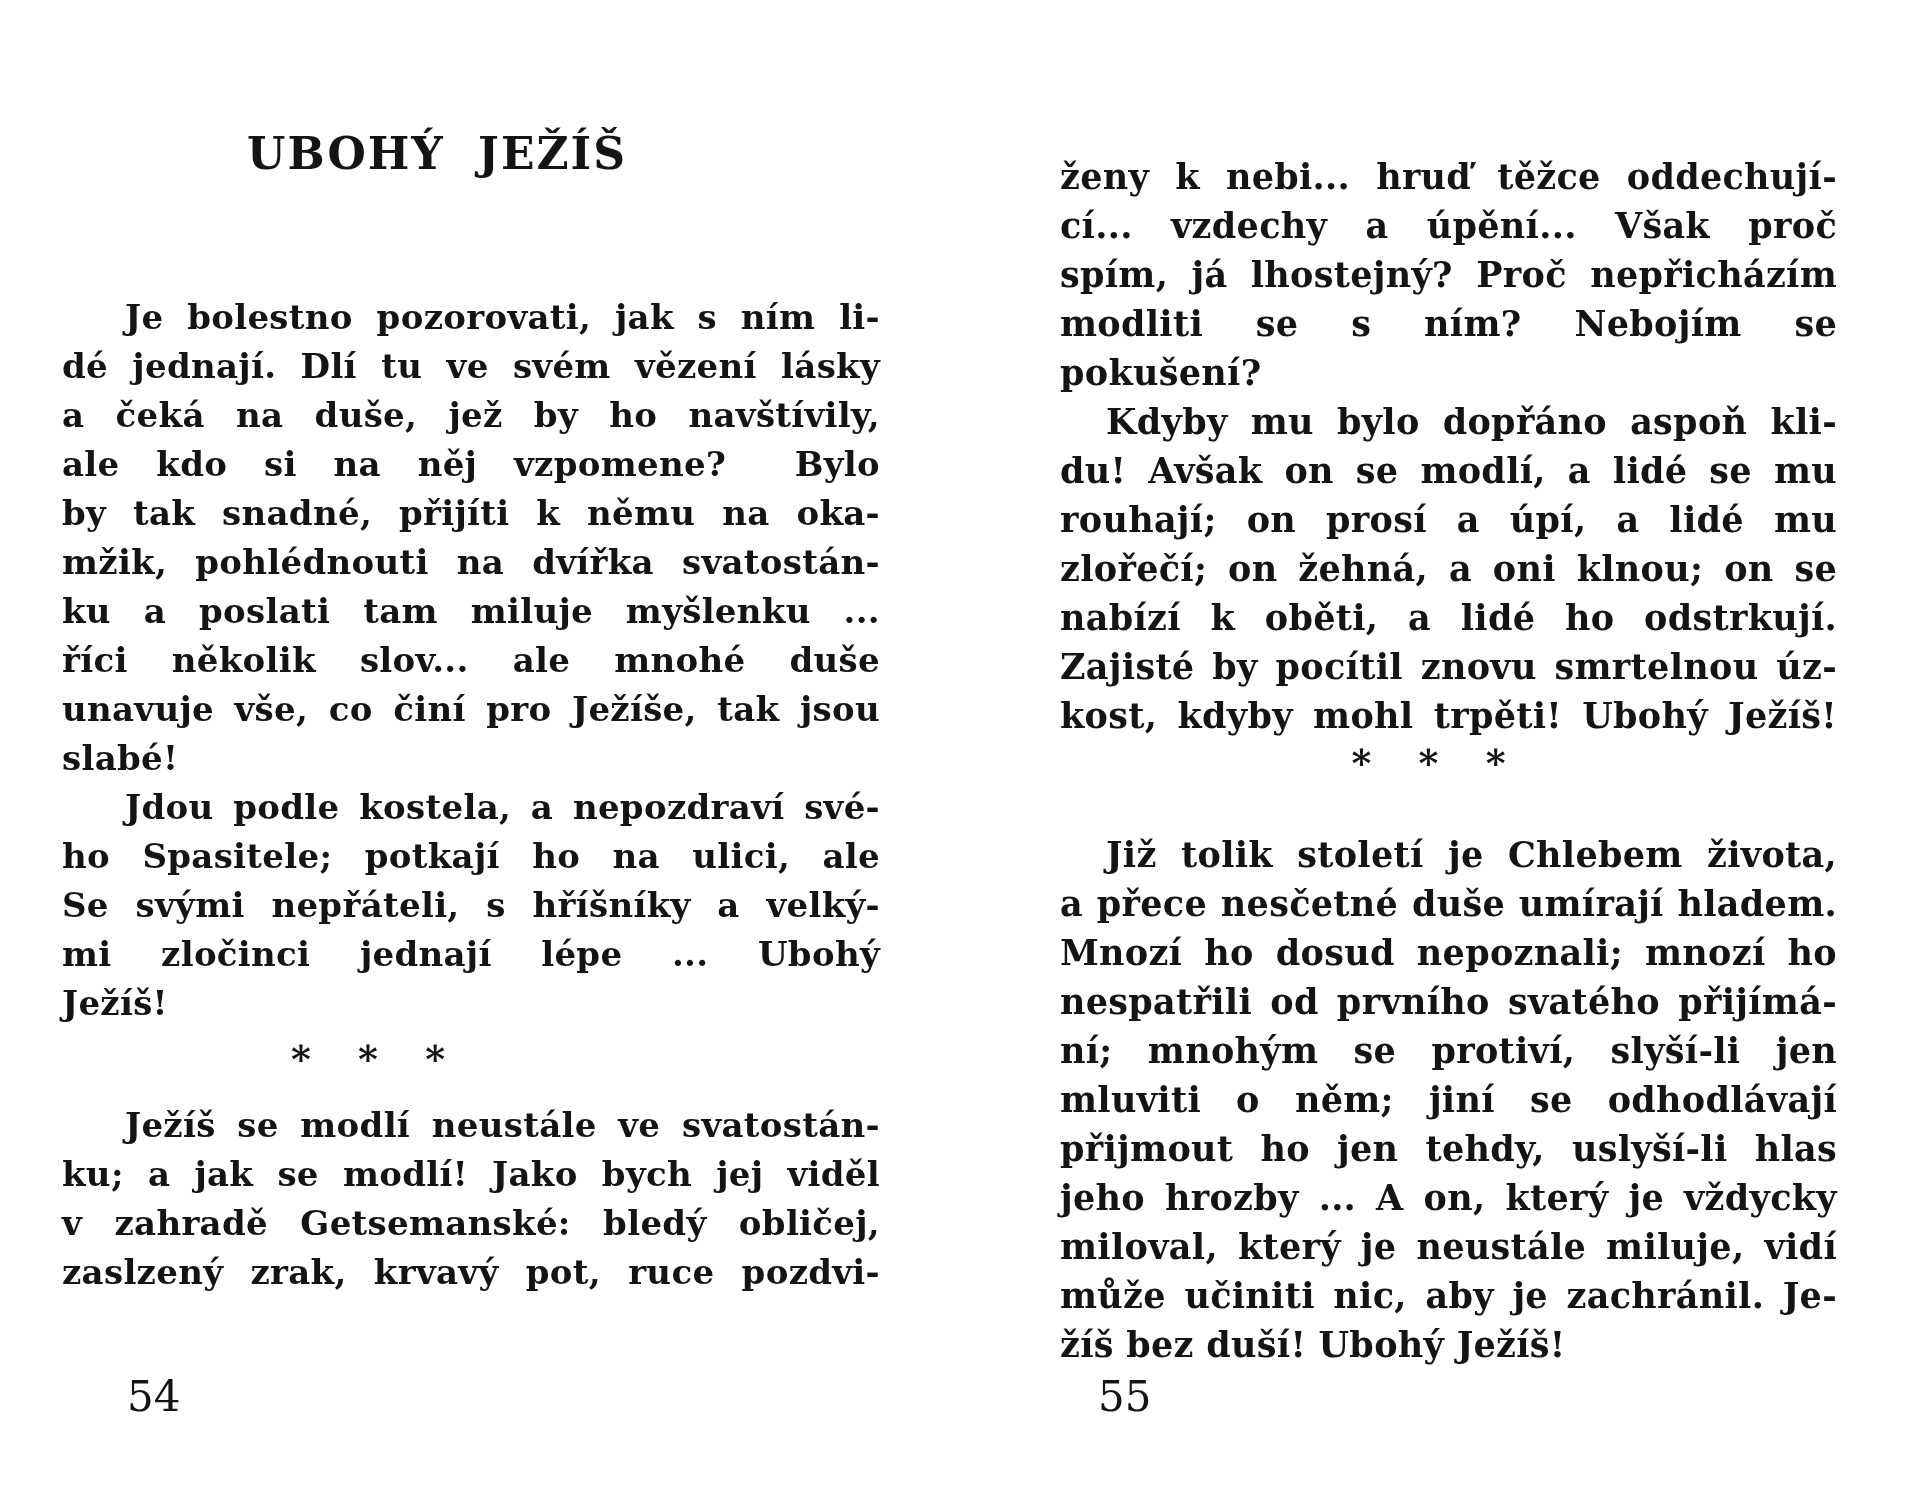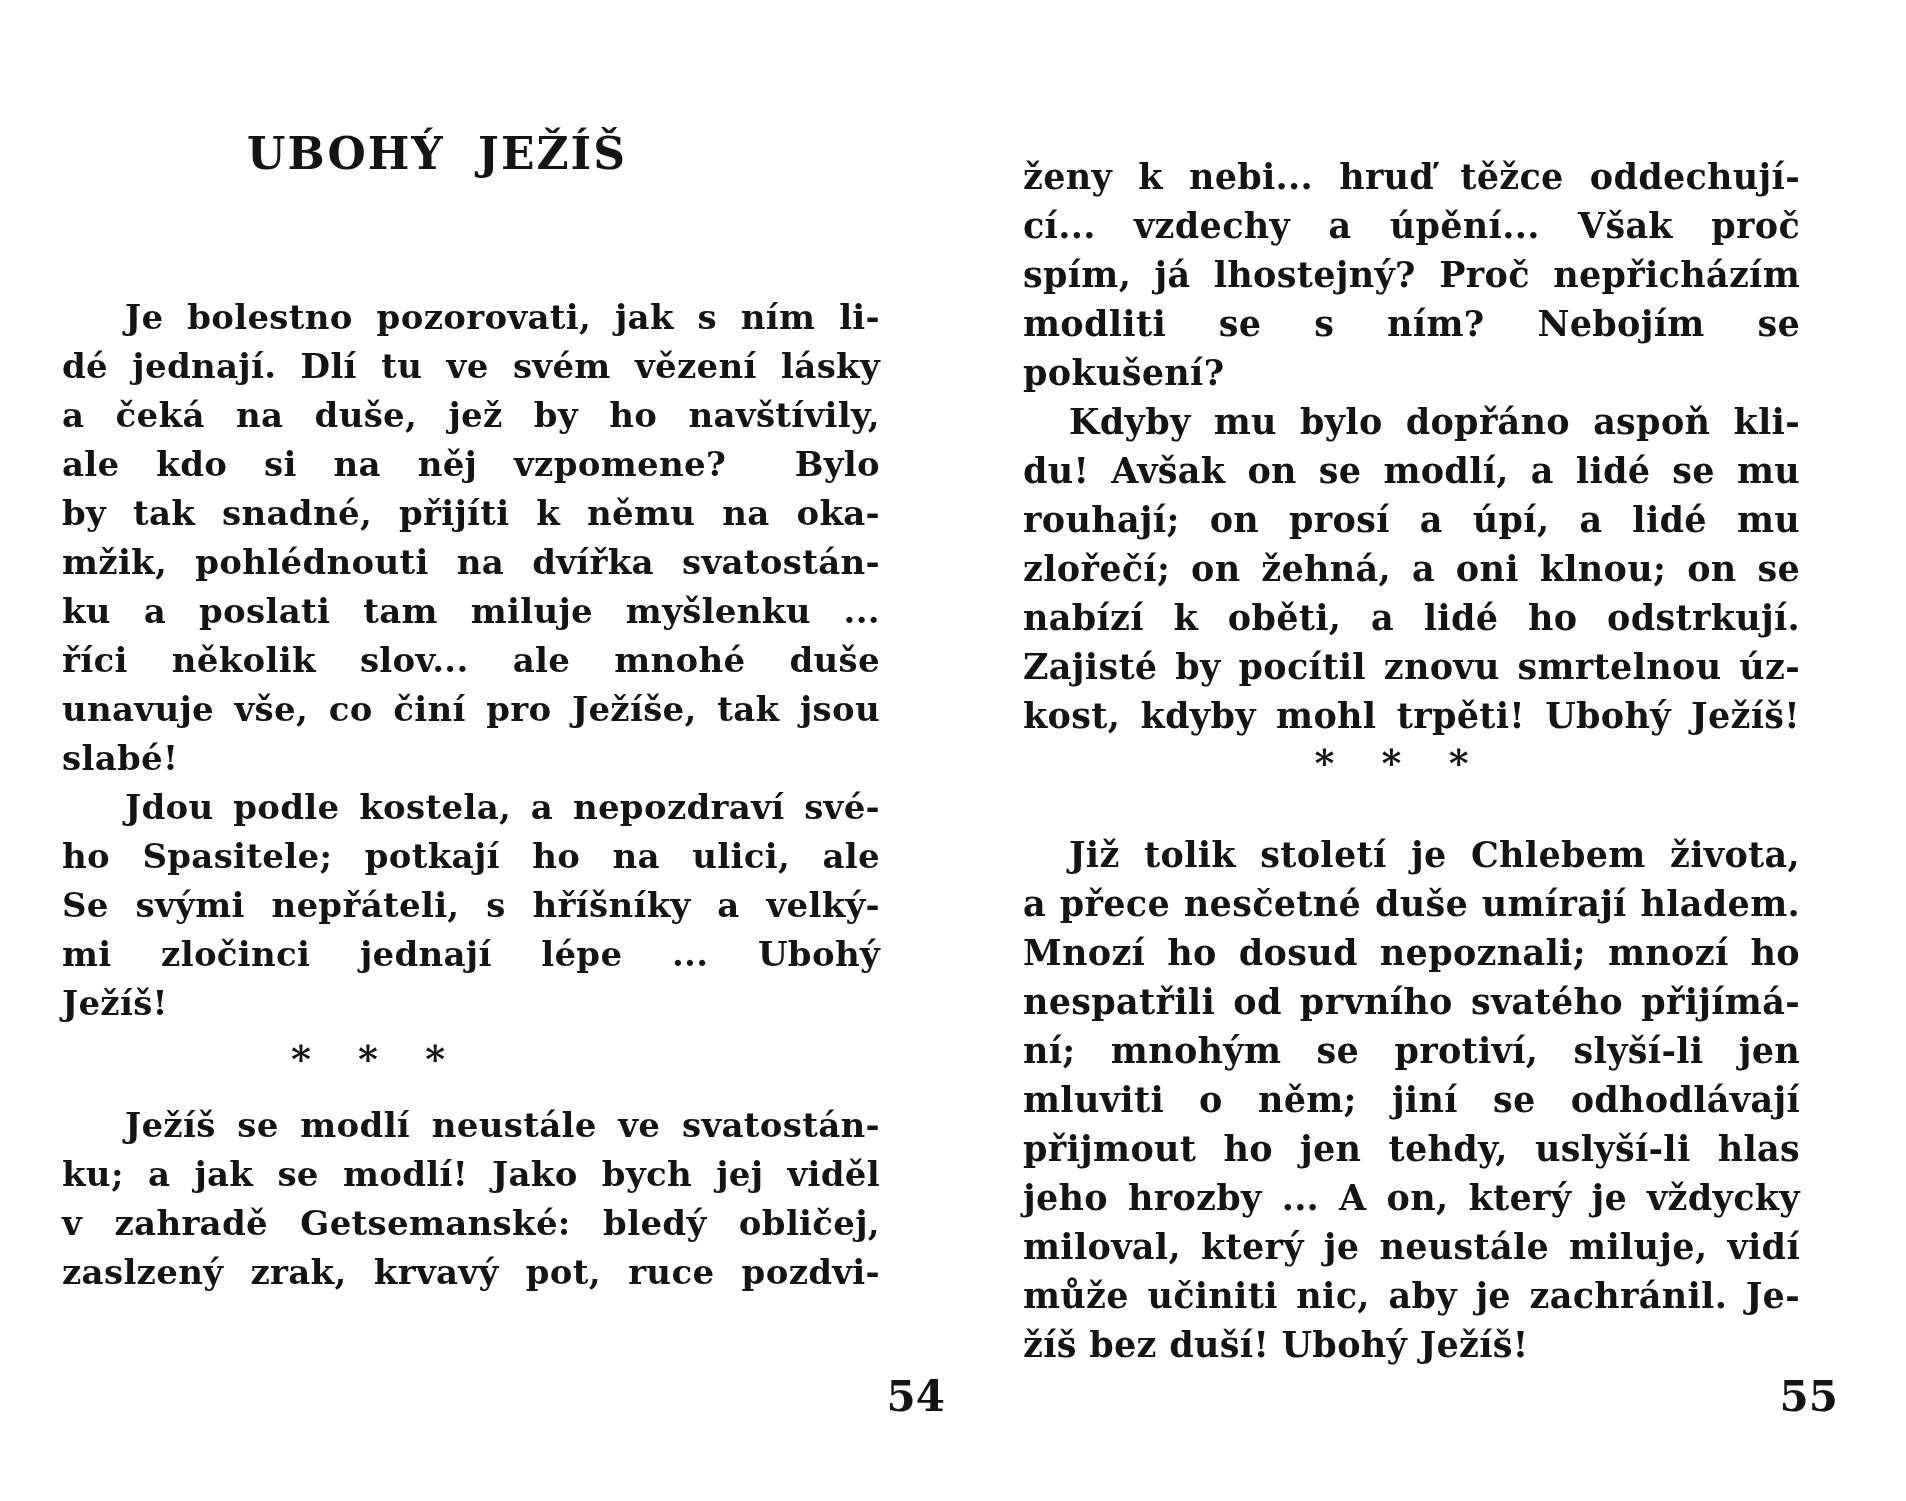--- a/index.html
+++ b/index.html
@@ -14,21 +14,21 @@
     overflow: hidden;
     font-family: "DejaVu Serif", serif;
     color: #141414;
   }
   .page {
     position: absolute;
     top: 0;
     height: 1174px;
   }
   .page-left  { left: 62px;  width: 818px; }
-  .page-right { left: 1023px; width: 777px; }
+  .page-right { left: 1060px; width: 777px; }
 
   .title {
     margin: 128px 0 0 0;
     line-height: 52px;
     font-size: 44px;
     font-weight: bold;
     text-align: center;
     letter-spacing: 2px;
     word-spacing: 16px;
     position: relative;
@@ -70,23 +70,23 @@
     word-spacing: 34px;
     position: relative;
   }
   .page-left  .separator { margin: 8px 0 19px 0;  left: -103px; }
   .page-right .separator { margin: 0 0 44px 0;   left: -20px; }
 
   .pagenum {
     position: absolute;
     top: 1372px;
     width: 100%;
-    text-align: right;
+    text-align: left;
     font-size: 42px;
-    font-weight: bold;
+    font-weight: normal;
   }
   .page-left  .pagenum { left: 65px; }
   .page-right .pagenum { left: 38px; }
 </style>
 </head>
 <body>
 
 <div class="page page-left">
   <div class="title">UBOHÝ JEŽÍŠ</div>
   <div class="blocks">

